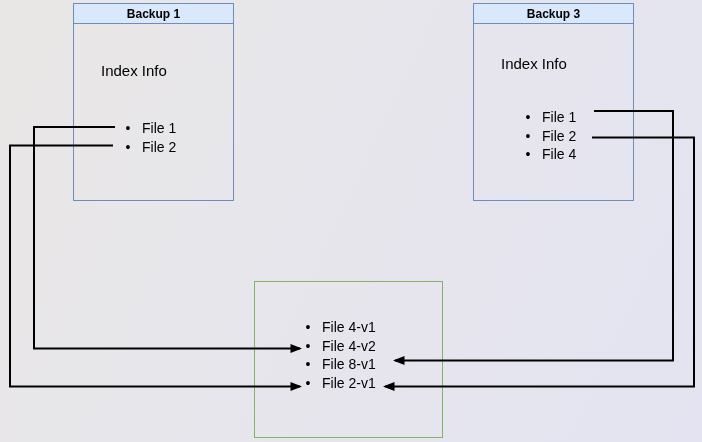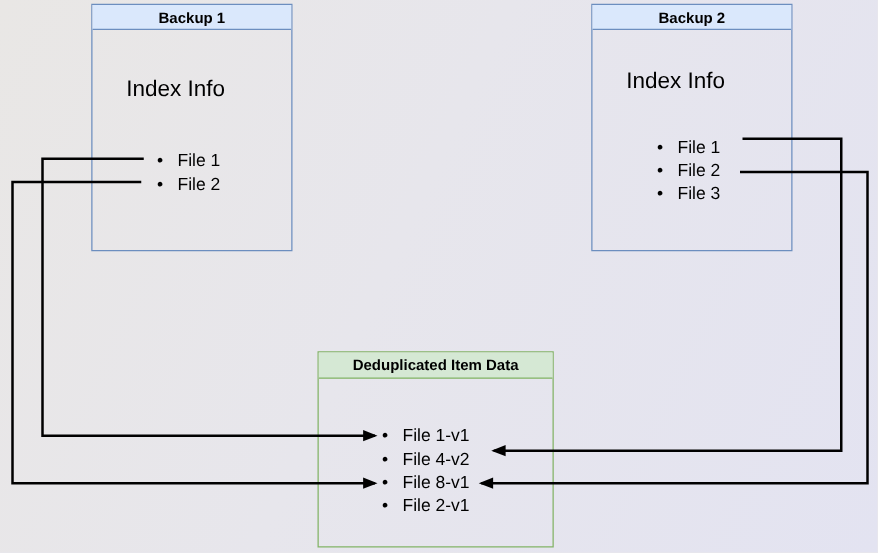--- a/index.html
+++ b/index.html
@@ -41,21 +41,21 @@
     box-sizing: border-box;
   }
   .blue  .box-header { height: 20px; background: #dae8fc; border-bottom: 1.3px solid #6c8ebf; }
   .green .box-header { height: 21px; background: #d5e8d4; border-bottom: 1.3px solid #82b366; }
   .box-body { position: relative; width: 100%; }
   .blue  .box-body { height: 175px; }
   .green .box-body { height: 133px; }
   .index-label {
     position: absolute;
     left: 27px;
-    font-size: 18px;
+    font-size: 15px;
     line-height: 20px;
     white-space: nowrap;
   }
   #backup1 .index-label { top: 37px; }
   #backup2 .index-label { top: 30px; }
   .list {
     position: absolute;
     left: 46px;
     right: 2px;
   }
@@ -107,47 +107,46 @@
           </div>
           <div class="li">
             <span class="dot">•</span>
             <span class="lbl">File 2</span>
           </div>
         </div>
     </div>
   </div>
 
   <div class="box blue" id="backup2" style="left:473px; top:3px; width:161px; height:198px;">
-    <div class="box-header">Backup 2</div>
+    <div class="box-header">Backup 3</div>
     <div class="box-body">
       <div class="index-label">Index Info</div>
       <div class="list">
           <div class="li">
             <span class="dot">•</span>
             <span class="lbl">File 1</span>
           </div>
           <div class="li">
             <span class="dot">•</span>
             <span class="lbl">File 2</span>
           </div>
           <div class="li">
             <span class="dot">•</span>
-            <span class="lbl">File 3</span>
+            <span class="lbl">File 4</span>
           </div>
         </div>
     </div>
   </div>
 
   <div class="box green" id="dedup" style="left:254px; top:281px; width:189px; height:157px;">
-    <div class="box-header">Deduplicated Item Data</div>
     <div class="box-body">
       <div class="list">
           <div class="li">
             <span class="dot">•</span>
-            <span class="lbl">File 1-v1</span>
+            <span class="lbl">File 4-v1</span>
           </div>
           <div class="li">
             <span class="dot">•</span>
             <span class="lbl">File 4-v2</span>
           </div>
           <div class="li">
             <span class="dot">•</span>
             <span class="lbl">File 8-v1</span>
           </div>
           <div class="li">

